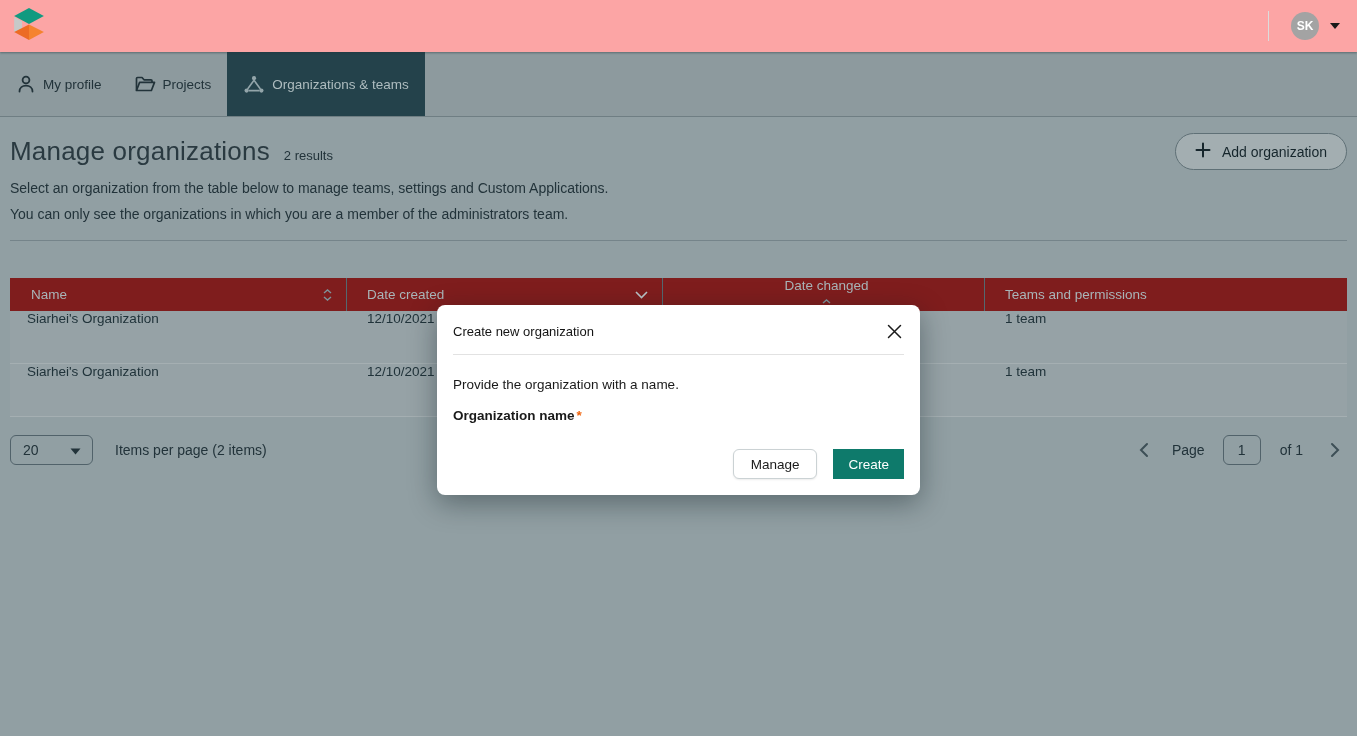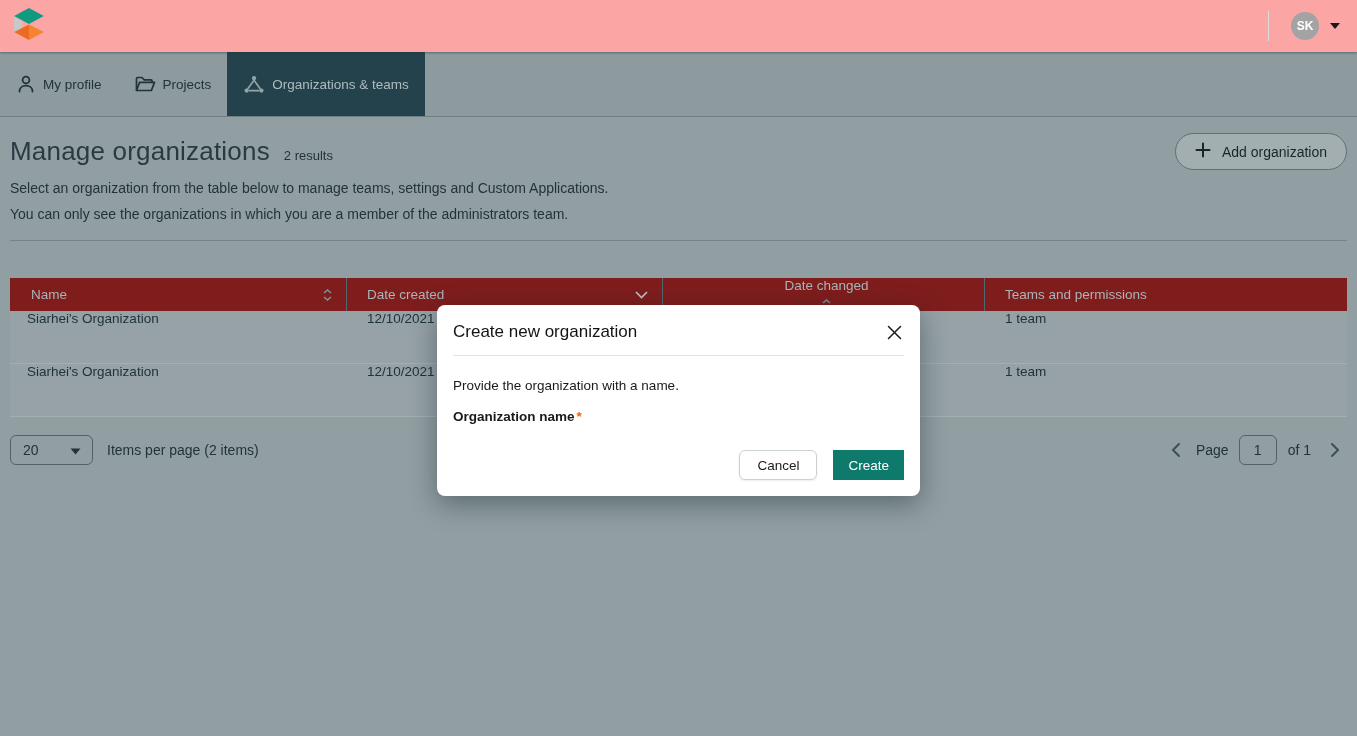--- a/index.html
+++ b/index.html
@@ -52,39 +52,39 @@
   .sort-both { display:flex; flex-direction:column; gap:2px; color:#7E939A; }
   .tr { display:flex; height:53px; background:#96A2A6; border-bottom:1px solid #A5AFB2;
     align-items:flex-start; font-size:13.5px; color:#20333A; cursor:pointer; }
   .td { padding-left:20px; overflow:hidden; white-space:nowrap; }
   .td.c1 { width:337px; padding-left:17px; }
   .td.c2 { width:316px; }
   .td.c3 { width:322px; }
   .td.c4 { flex:1; }
 
   
-  .tfoot { display:flex; align-items:center; margin-top:18px; font-size:14px; color:#22333A; }
+  .tfoot { display:flex; align-items:center; margin-top:18px; font-size:14px; color:#22333A;gap:8px; }
   .pp-select { width:83px; height:30px; border:1px solid #51626A; border-radius:6px;
     display:flex; align-items:center; justify-content:space-between; padding:0 11px 0 12px;
     cursor:pointer; }
   .pp-label { margin-left:14px; }
   .spacer { flex:1; }
   .pg-chevron { display:flex; align-items:center; cursor:pointer; padding:0 4px; }
   .pg-label { margin:0 10px 0 8px; }
   .pg-input { width:38px; height:30px; border:1px solid #51626A; border-radius:6px;
     background:transparent; text-align:center; font-size:14px; color:#22333A;
     font-family:"Liberation Sans", sans-serif; }
   .pg-total { margin:0 12px 0 11px; }
 
   
   .modal { position:absolute; left:437px; top:305px; width:483px; background:#fff;
     border-radius:8px; box-shadow:0 8px 28px rgba(10,25,30,.40); z-index:20; }
   .modal-head { padding:17px 16px 13px; display:flex; align-items:center;
     justify-content:space-between; }
-  .modal-title { font-size:17px; color:#141414;text-align:right; }
+  .modal-title { font-size:13px; color:#141414;text-align:right; }
   .modal-close { cursor:pointer; display:flex; align-items:center; padding:2px; }
   .modal-rule { border:none; border-top:1px solid #e2e2e2; margin:0 16px; }
   .modal-body { padding:12px 16px 0; }
   .modal-desc { font-size:13.5px; color:#1a1a1a; margin-top:10px; }
   .field-label { margin-top:16px; font-size:13.5px; color:#1a1a1a; font-weight:bold; }
   .req { color:#F0630C; font-weight:bold; margin-left:2px; }
   .org-input { margin-top:7px; width:100%; height:30px; border:2px solid #00A595;
     border-radius:6px; padding:0 8px; font-size:13.5px; color:#1a1a1a; outline:none;
     font-family:"Liberation Sans", sans-serif; }
   .modal-foot { padding:26px 16px 16px; display:flex; justify-content:flex-end; gap:16px; }
@@ -260,16 +260,16 @@
     </span>
   </div>
   <hr class="modal-rule">
   <div class="modal-body">
     <p class="modal-desc">Provide the organization with a name.</p>
     <div class="field-label">
       <span>Organization name</span><span class="req">*</span>
     </div>
   </div>
   <div class="modal-foot">
-    <button class="btn-cancel">Cancel</button>
+    <button class="btn-cancel">Manage</button>
     <button class="btn-create">Create</button>
   </div>
 </div>
 
 </body></html>

